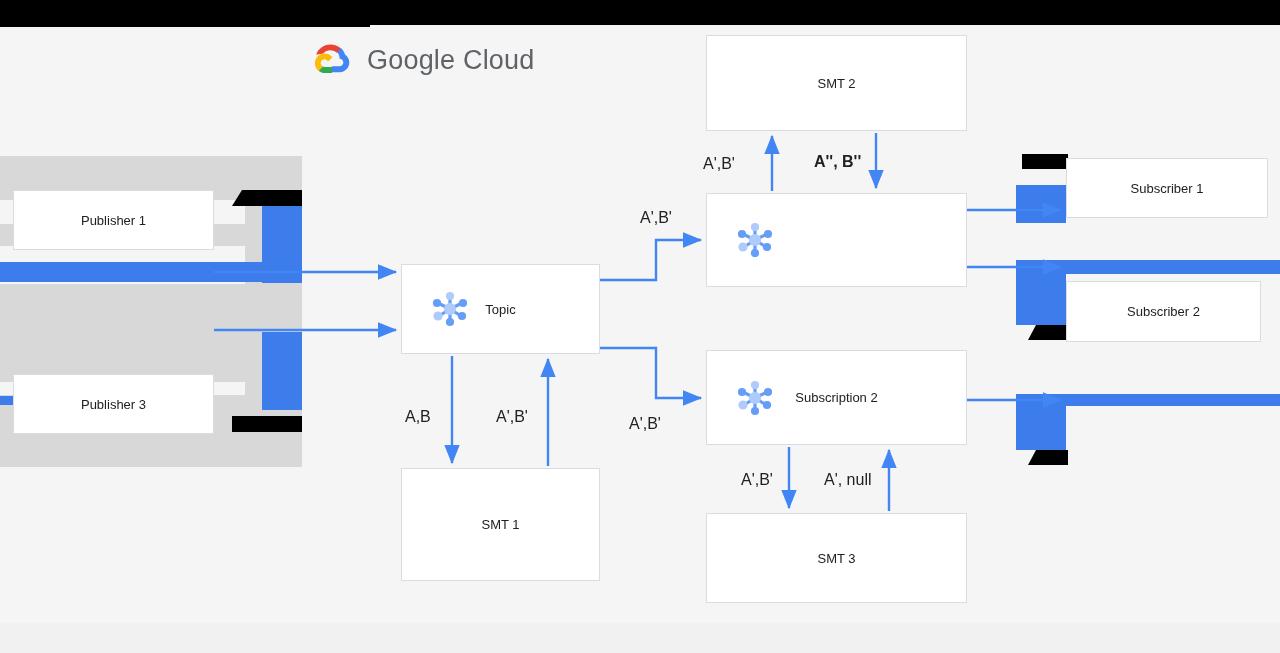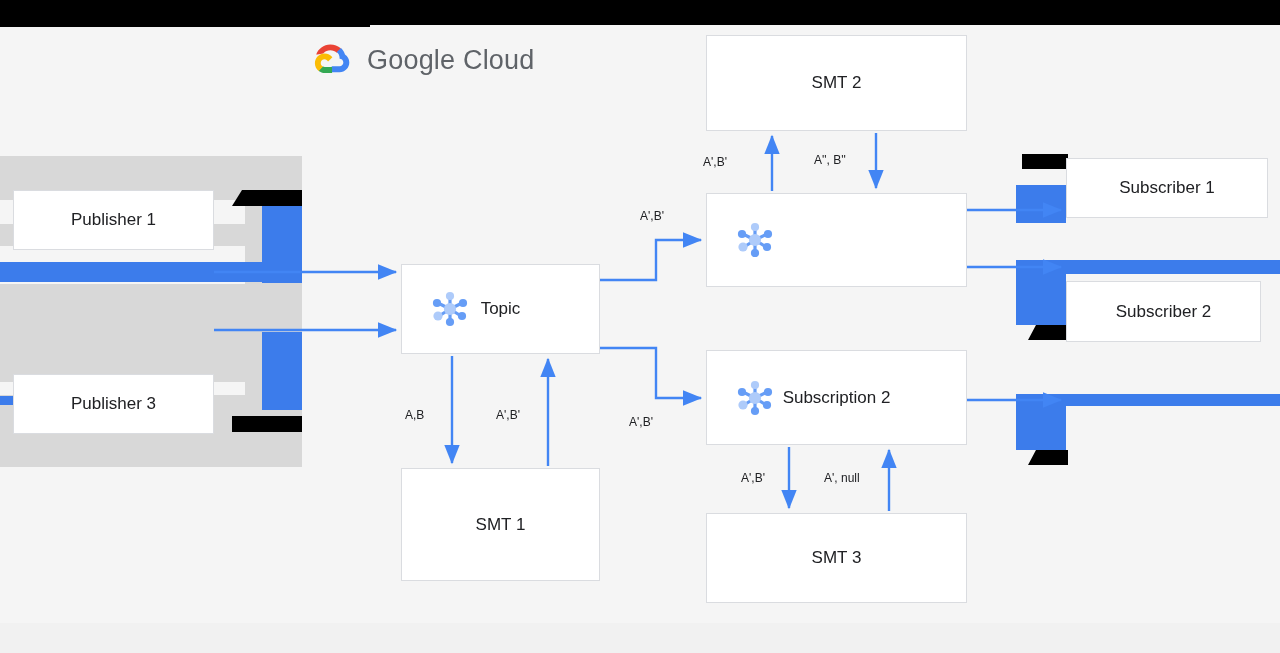--- a/index.html
+++ b/index.html
@@ -61,21 +61,21 @@
   
   #logo { position:absolute; left:310px; top:42px; display:flex; align-items:center; gap:13px; }
   #logo .wordmark { font-size:27px; color:#5f6368; letter-spacing:0.2px; }
 
   
   .node {
     position:absolute;
     background:#ffffff;
     border:1px solid #dadce0;
     display:flex; align-items:center; justify-content:center;
-    font-size:17px; color:#202124;
+    font-size:13px; color:#202124;
   }
   .node.with-icon { justify-content:flex-start; }
   .node .label { }
   .node.with-icon .label { position:absolute; left:0; right:0; text-align:center; }
   .ps-icon { position:absolute; left:24px; top:50%; transform:translateY(-50%); }
 
   #node-publisher-1   { left:13px;  top:190px; width:201px; height:60px; }
   #node-publisher-2   { left:13px;  top:374px; width:201px; height:60px; }
   #node-topic         { left:401px; top:264px; width:199px; height:90px; }
   #node-smt-1         { left:401px; top:468px; width:199px; height:113px;align-items:center; }
@@ -86,27 +86,27 @@
   #node-subscriber-1  { left:1066px; top:158px; width:202px; height:60px; }
   #node-subscriber-2  { left:1066px; top:281px; width:195px; height:61px; }
   #node-subscriber-3  { left:1066px; top:406px; width:195px; height:60px; }
 
   
   #edges { position:absolute; left:0; top:0; width:1280px; height:653px; pointer-events:none; }
 
   
   .edge-label {
     position:absolute;
-    font-size:12px;
+    font-size:16px;
     color:#202124;
     white-space:nowrap;
   }
   #lbl-pub-sub1  { left:640px; top:209px; }
   #lbl-smt2-up   { left:703px; top:155px; }
-  #lbl-smt2-down { left:814px; top:153px; }
+  #lbl-smt2-down { left:814px; top:153px;font-weight:bold; }
   #lbl-topic-smt1-down { left:405px; top:408px; }
   #lbl-topic-smt1-up   { left:496px; top:408px; }
   #lbl-topic-sub2      { left:629px; top:415px; }
   #lbl-smt3-down { left:741px; top:471px; }
   #lbl-smt3-up   { left:824px; top:471px; }
 </style>
 </head>
 <body>
 
 <div id="stage">

